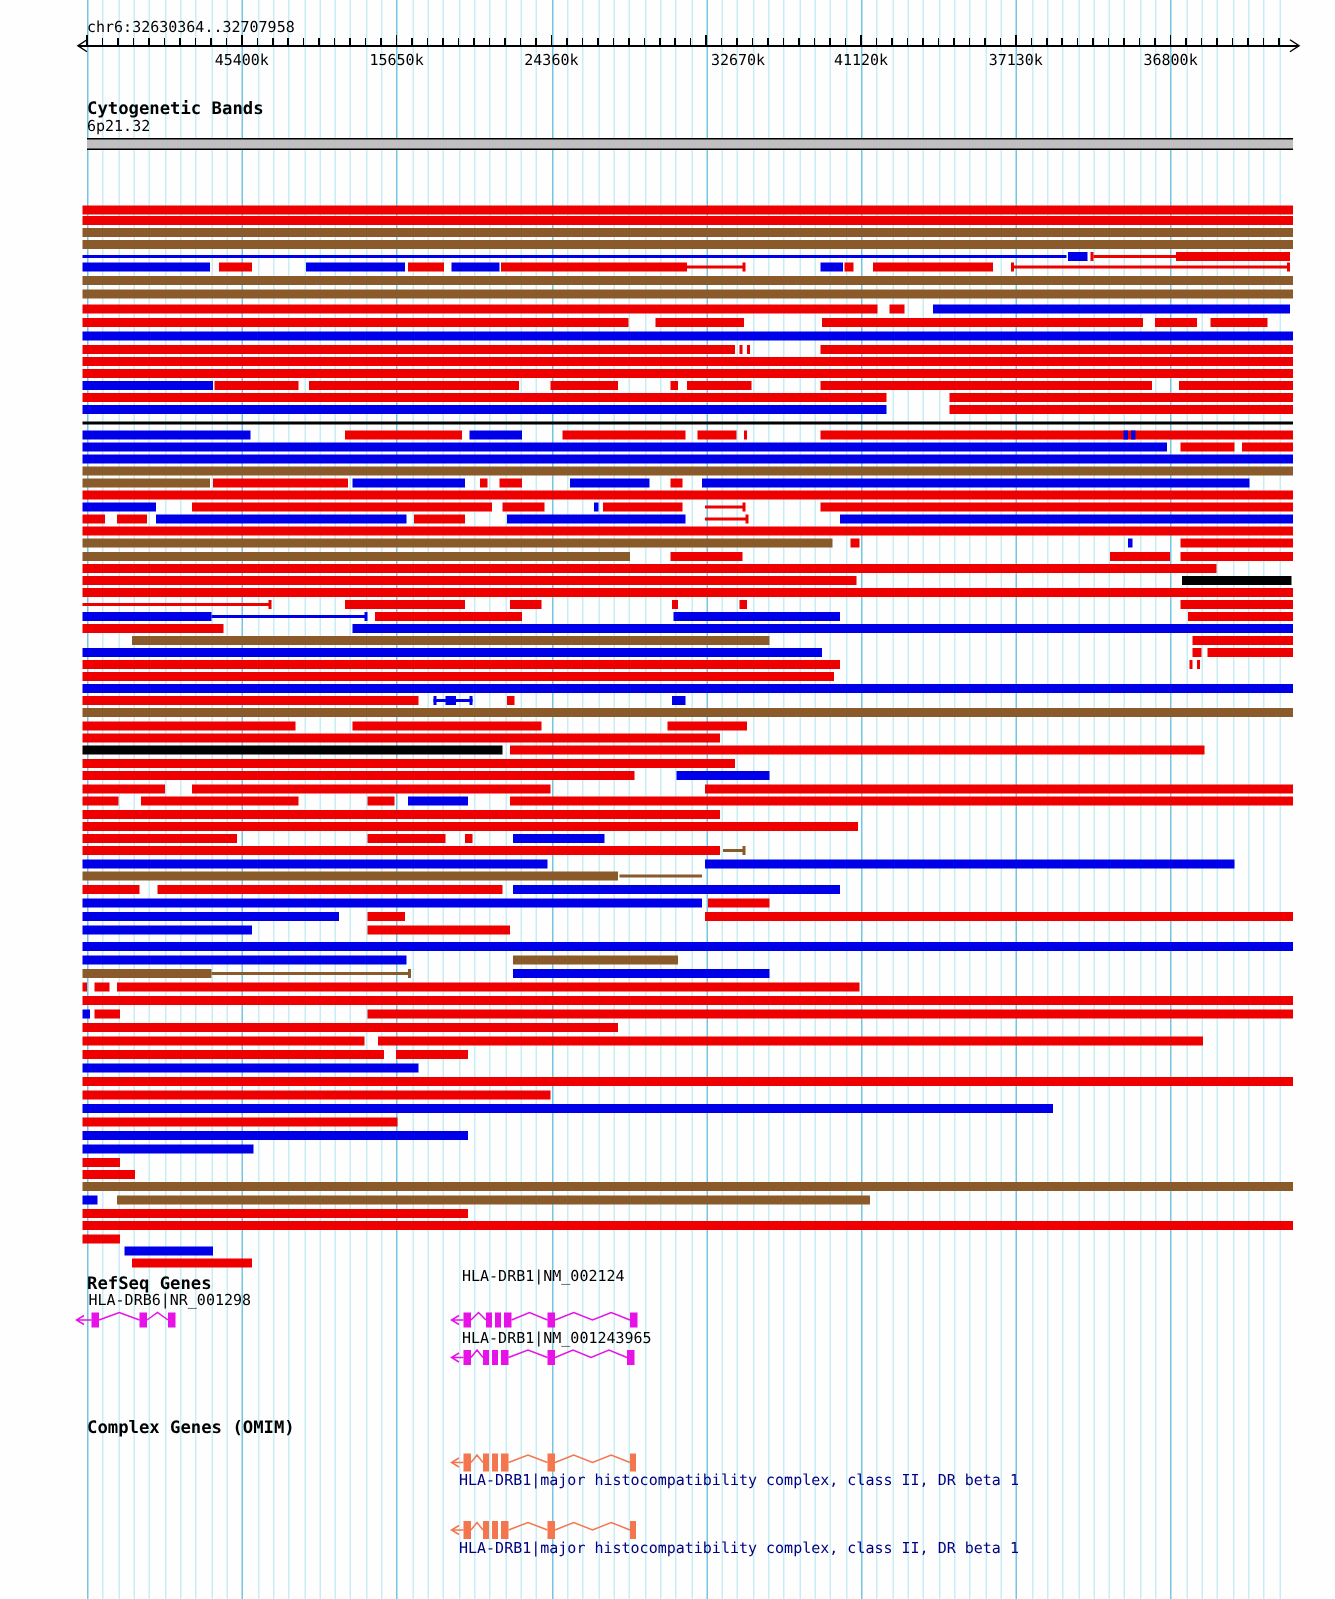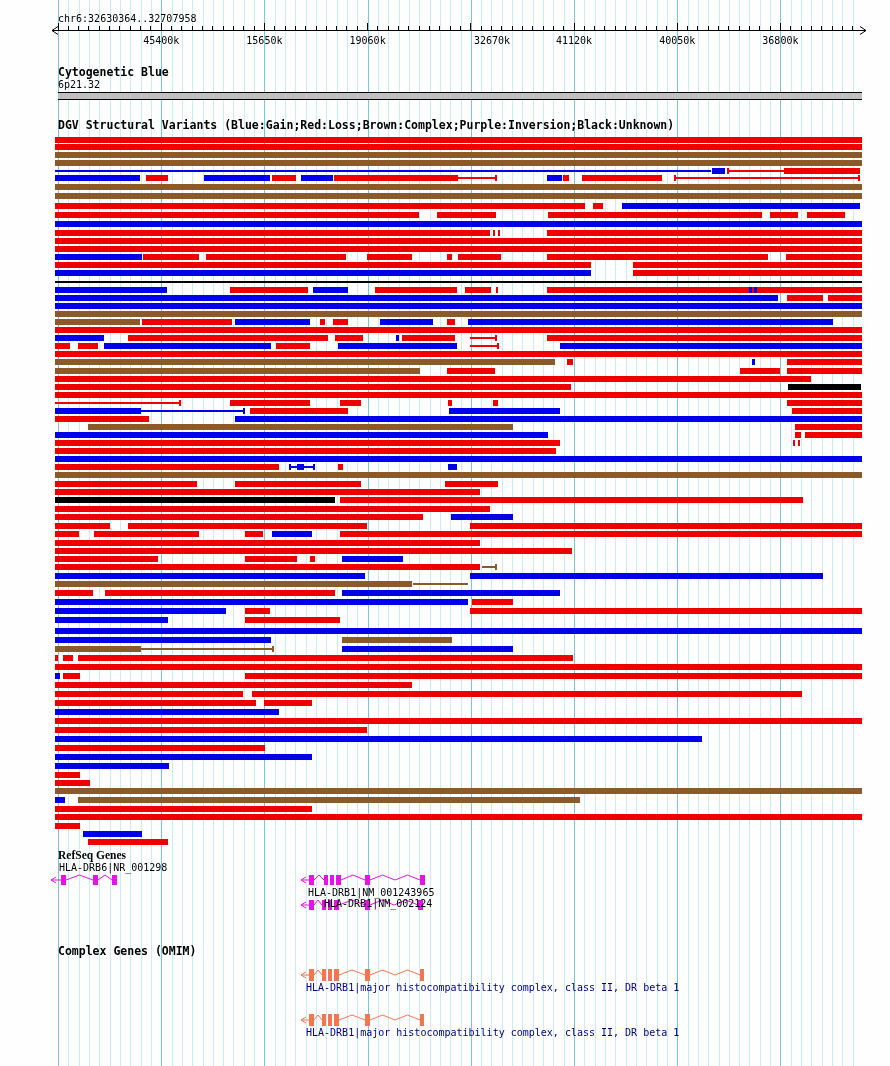--- a/index.html
+++ b/index.html
@@ -433,33 +433,32 @@
       <rect x="328" y="1014" width="4" height="12" fill="#f4764f"></rect>
       <rect x="334" y="1014" width="5" height="12" fill="#f4764f"></rect>
       <rect x="365" y="1014" width="5" height="12" fill="#f4764f"></rect>
       <rect x="420" y="1014" width="4" height="12" fill="#f4764f"></rect>
     </svg>
 
   <span class="txt" style="left:58px;top:13px;">chr6:32630364..32707958</span>
   <div id="tick-labels" style="position: absolute; left: 0px; top: 35px;">
       <span style="left: 161.2px;">45400k</span>
       <span style="left: 264.4px;">15650k</span>
-      <span style="left: 367.6px;">19060k</span>
+      <span style="left: 367.6px;">24360k</span>
       <span style="left: 492px;">32670k</span>
       <span style="left: 574px;">41120k</span>
-      <span style="left: 677.2px;">40050k</span>
+      <span style="left: 677.2px;">37130k</span>
       <span style="left: 780.4px;">36800k</span>
     </div>
 
-  <span class="txt bold" style="left:58px;top:66px;">Cytogenetic Blue</span>
+  <span class="txt bold" style="left:58px;top:66px;">Cytogenetic Bands</span>
   <span class="txt" style="left:58px;top:79px;">6p21.32</span>
 
-  <span class="txt bold" style="left:58px;top:119px;">DGV Structural Variants (Blue:Gain;Red:Loss;Brown:Complex;Purple:Inversion;Black:Unknown)</span>
-
-  <span class="txt bold" style="left:58px;top:849px;font-family:Liberation Serif, serif;">RefSeq Genes</span>
+
+  <span class="txt bold" style="left:58px;top:849px;">RefSeq Genes</span>
   <span class="txt" style="left:59px;top:862px;">HLA-DRB6|NR_001298</span>
-  <span class="txt" style="left:308px;top:898px;margin-left:16px;">HLA-DRB1|NM_002124</span>
+  <span class="txt" style="left:308px;top:846px;">HLA-DRB1|NM_002124</span>
   <span class="txt" style="left:308px;top:887px;">HLA-DRB1|NM_001243965</span>
 
   <span class="txt bold" style="left:58px;top:945px;">Complex Genes (OMIM)</span>
   <span class="txt navy" style="left:306px;top:982px;">HLA-DRB1|major histocompatibility complex, class II, DR beta 1</span>
   <span class="txt navy" style="left:306px;top:1027px;">HLA-DRB1|major histocompatibility complex, class II, DR beta 1</span>
 </div>
 
 </body></html>

